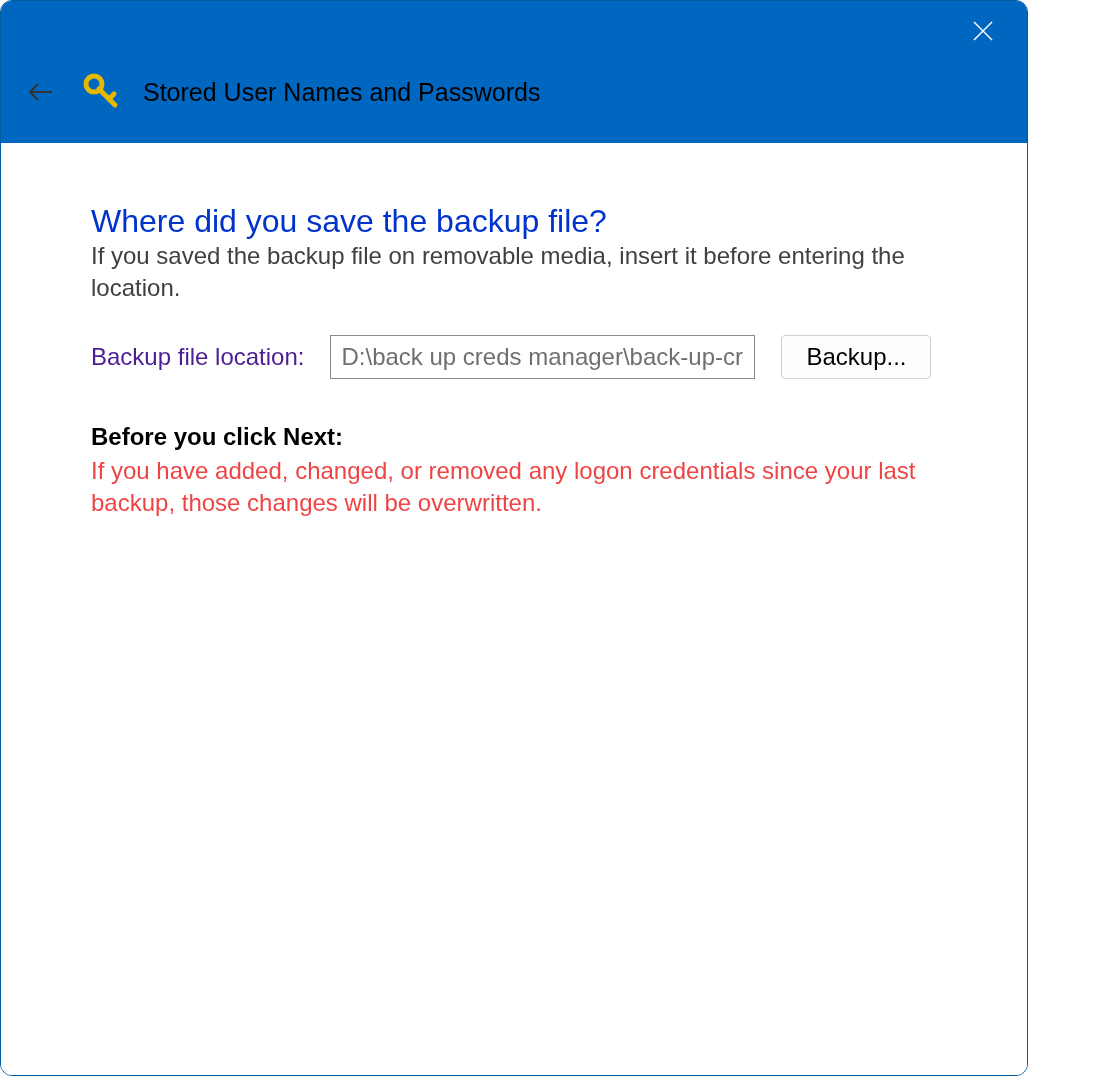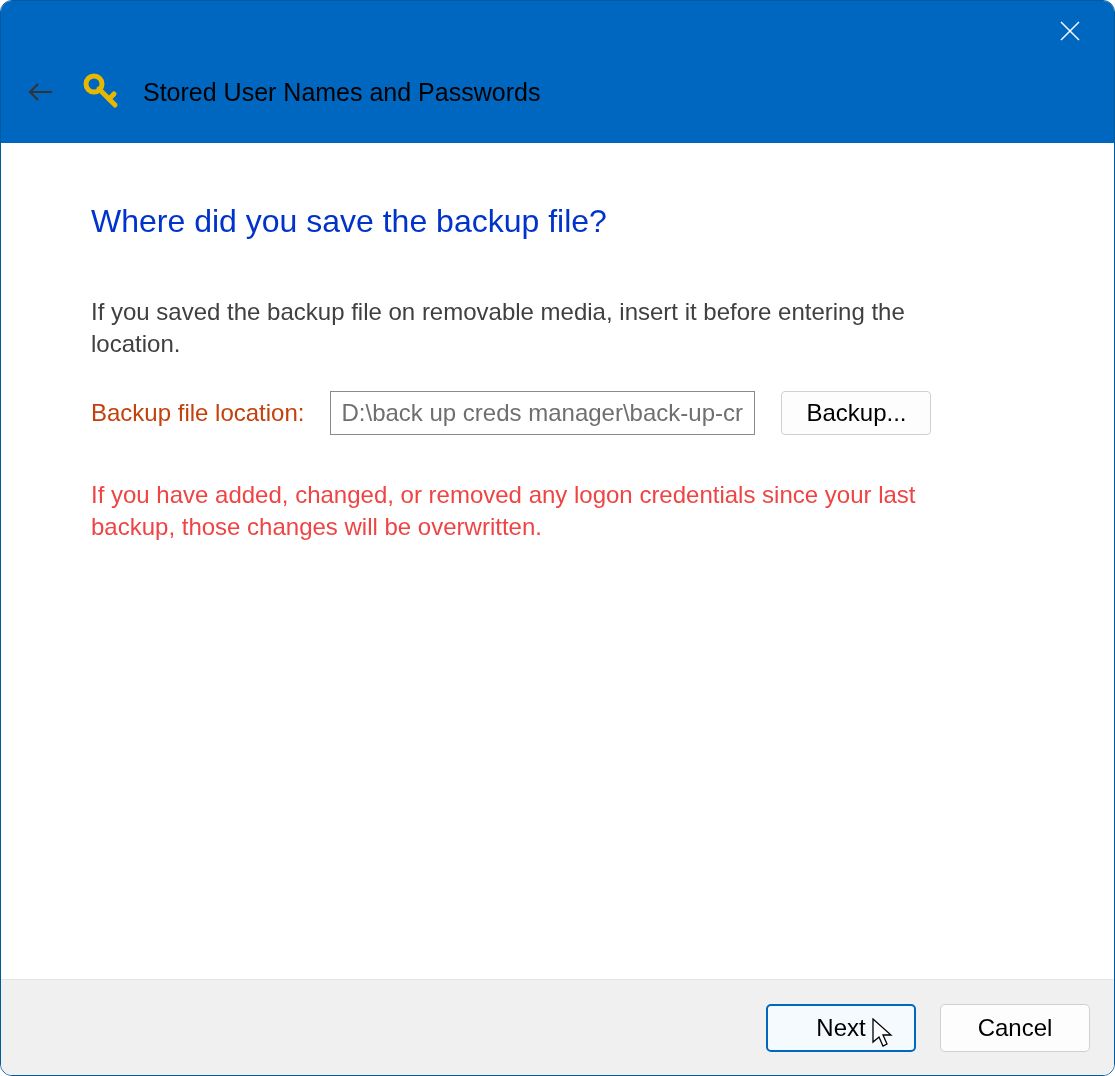--- a/index.html
+++ b/index.html
@@ -4,21 +4,21 @@
   <style>
     * { box-sizing: border-box; margin: 0; padding: 0; }
     body {
       font-family: 'Segoe UI', Tahoma, sans-serif;
       background: #fff;
       width: 1115px;
       height: 1076px;
       overflow: hidden;
     }
     .window {
-      width: 1115px;
+      width: 1028px;
       height: 1076px;
       border: 1px solid #005a9e;
       border-radius: 12px;
       overflow: hidden;
       display: flex;
       flex-direction: column;
       background: #fff;
       justify-content: center;
     }
     .titlebar {
@@ -68,38 +68,37 @@
     }
     .content {
       flex: 1;
       padding: 60px 90px 20px 90px;
       background: #fff;
     }
     .heading {
       color: #0033cc;
       font-size: 32px;
       font-weight: 400;
-      margin-bottom: 56px;
     }
     .instructions {
       font-size: 24px;
       color: #404040;
       line-height: 1.35;
       margin-bottom: 30px;
       max-width: 900px;
     }
     .field-row {
       display: flex;
       align-items: center;
       gap: 26px;
       margin-bottom: 44px;
     }
     .field-label {
       font-size: 24px;
-      color: #c2410c;
+      color: #4c1d95;
       white-space: nowrap;
     }
     .path-input {
       font-family: 'Segoe UI', Tahoma, sans-serif;
       font-size: 24px;
       color: #6f6f6f;
       border: 1px solid #8a8a8a;
       background: #fff;
       height: 44px;
       width: 425px;
@@ -194,26 +193,18 @@
   <div class="content">
     <h1 class="heading">Where did you save the backup file?</h1>
     <p class="instructions">If you saved the backup file on removable media, insert it before entering the location.</p>
 
     <div class="field-row">
       <span class="field-label">Backup file location:</span>
       <input type="text" class="path-input" value="D:\back up creds manager\back-up-cred" style="">
       <button class="browse-btn">Backup...</button>
     </div>
 
+    <p class="warning-title">Before you click Next:</p>
     <p class="warning-text">If you have added, changed, or removed any logon credentials since your last backup, those changes will be overwritten.</p>
   </div>
 
-  <div class="footer">
-    <button class="wiz-btn primary">
-      <span>Next</span>
-      <svg class="cursor-overlay" width="26" height="30" viewBox="0 0 26 30">
-        <polygon points="1,1 1,24 7,19 11,28 15,26 11,17 19,17" fill="#fff" stroke="#000" stroke-width="1.3"></polygon>
-      </svg>
-    </button>
-    <button class="wiz-btn">Cancel</button>
-  </div>
 
 </div>
 
 </body></html>

